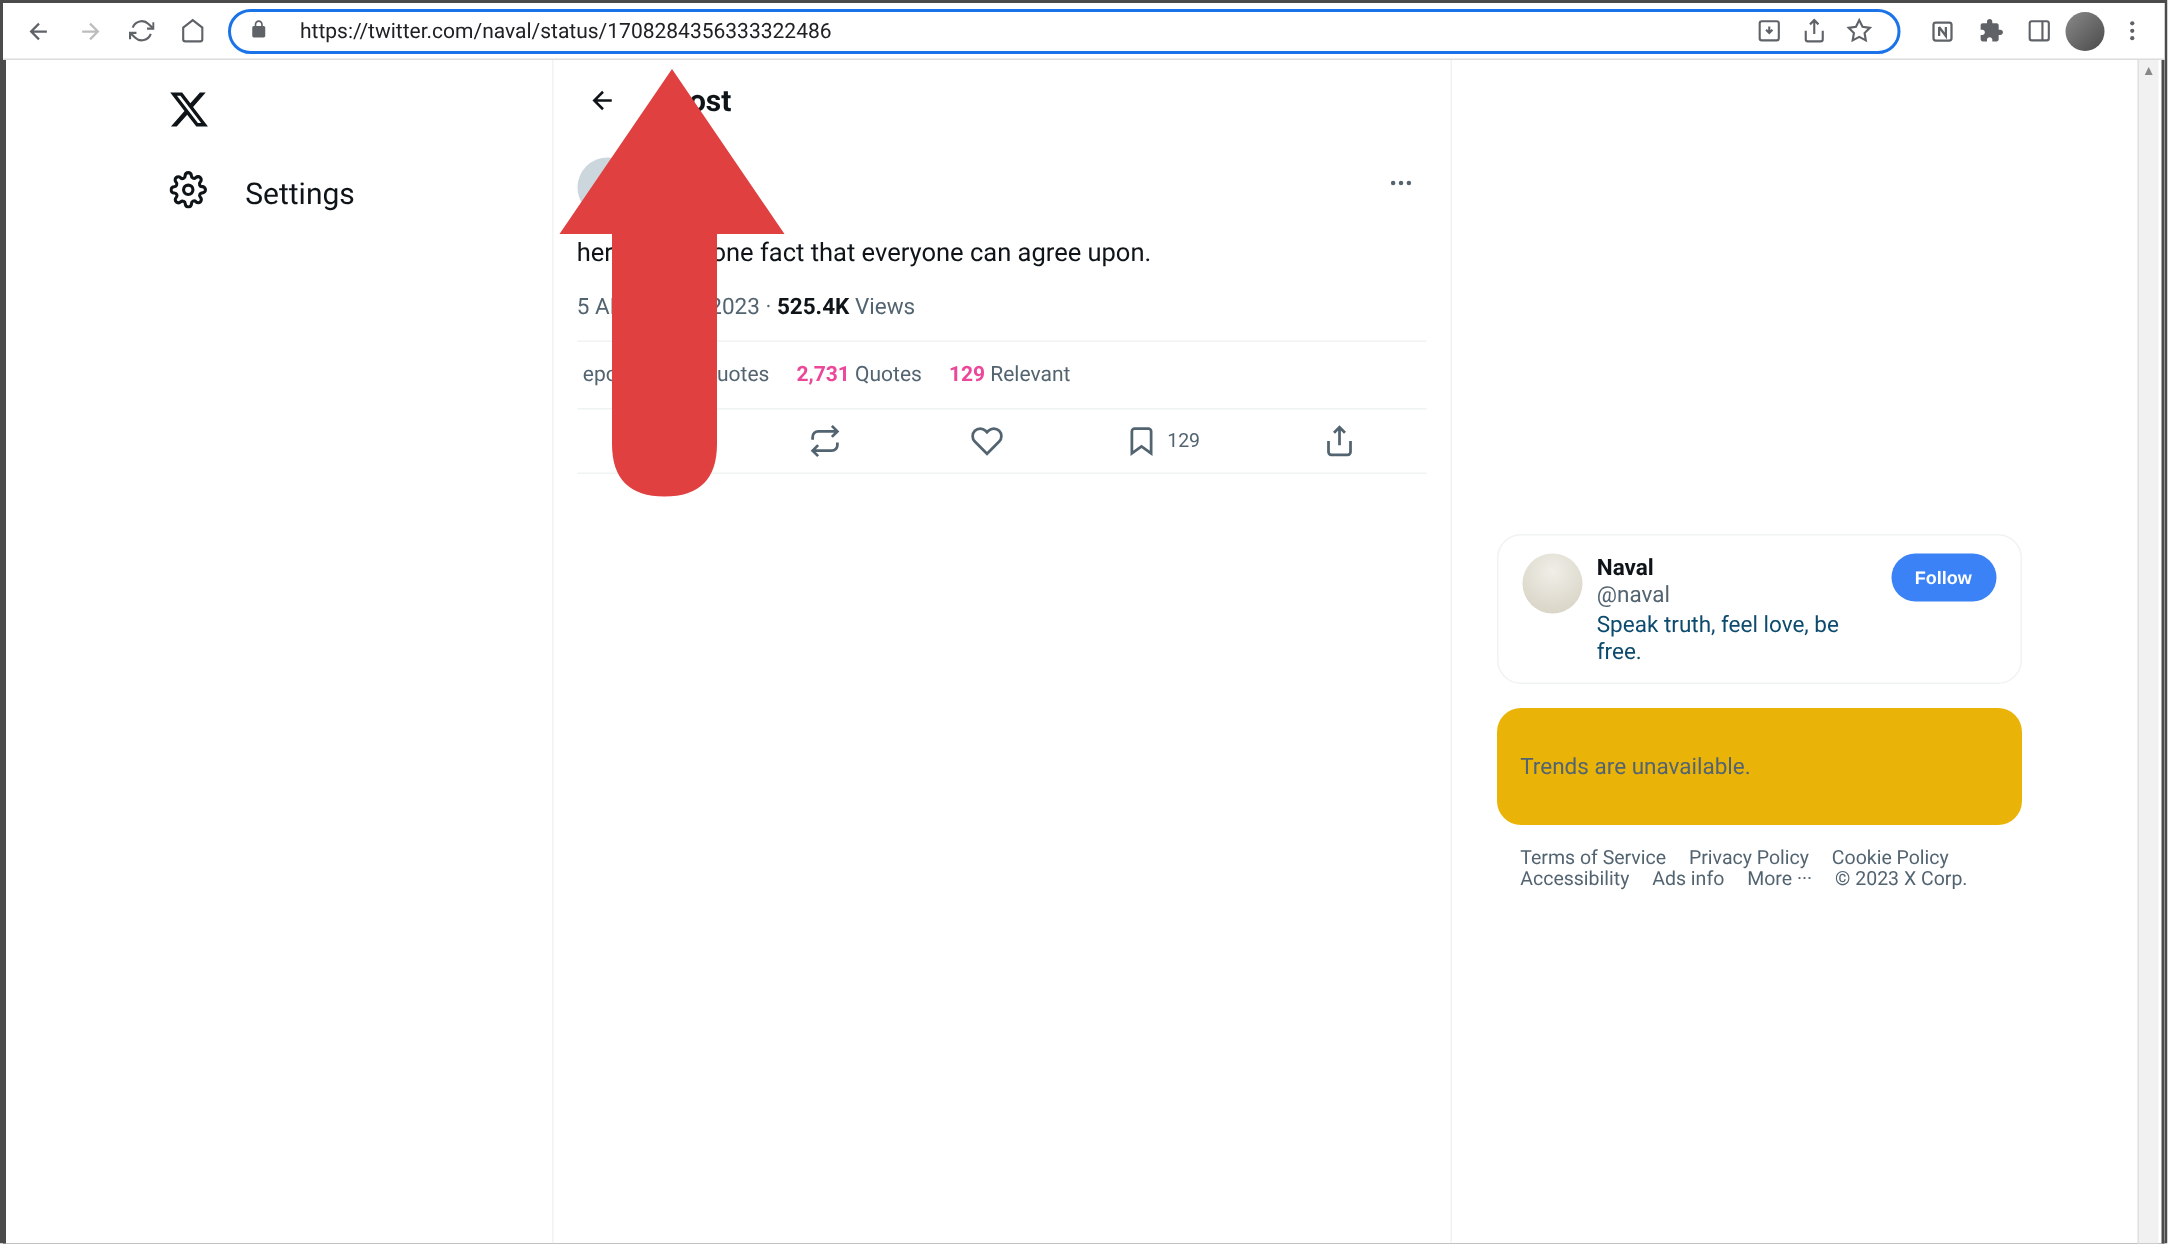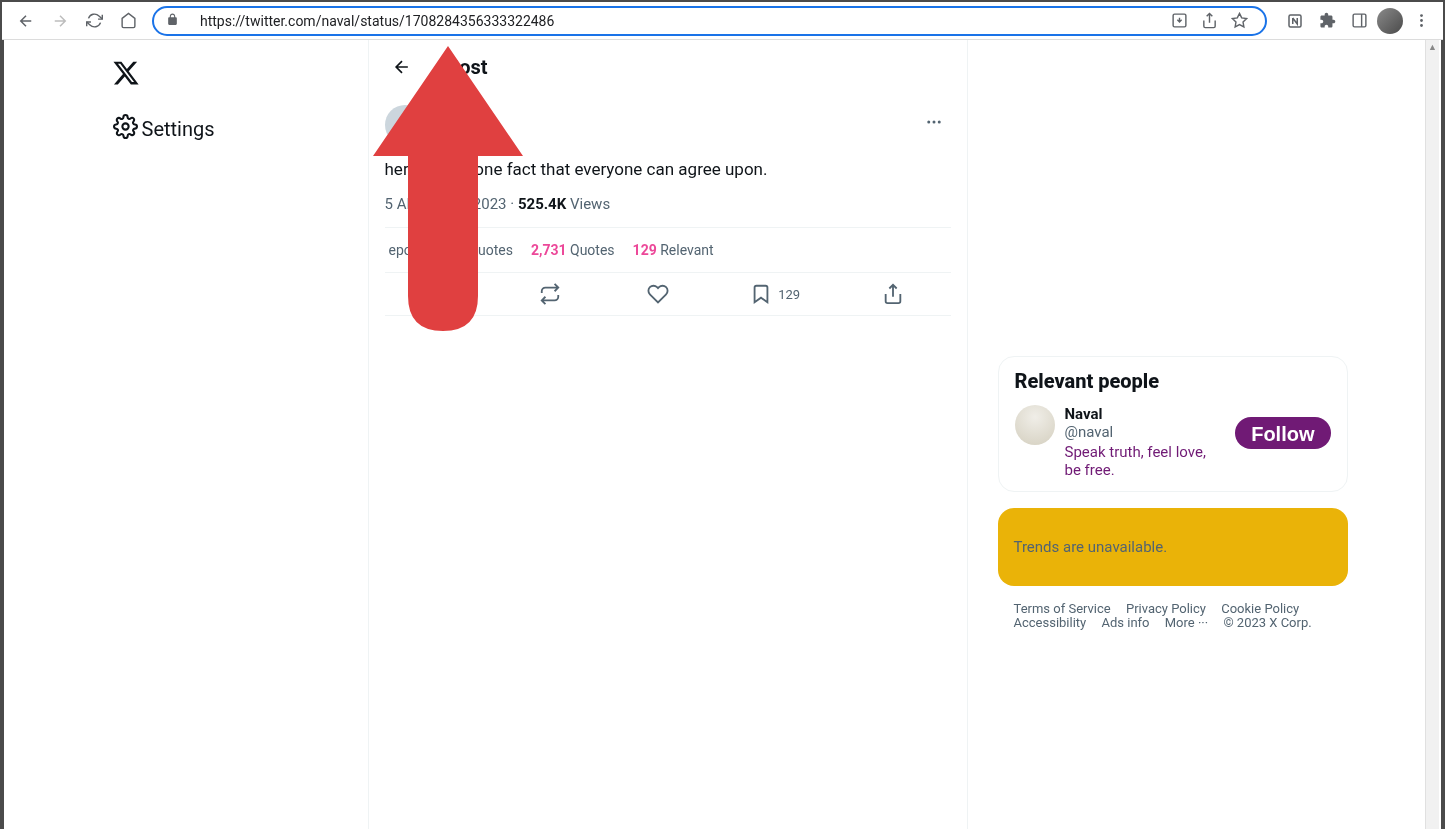--- a/index.html
+++ b/index.html
@@ -22,21 +22,21 @@
     
     
     .viewport { position: relative; height: calc(829px - 38px); background: #fff; border-left: 2px solid #4b4b4b; border-right: 2px solid #4b4b4b; border-bottom: 2px solid #4b4b4b; }
     .page-wrapper { height: 100%; display: flex; justify-content: center; overflow-y: auto; }
     .scrollbar-track { position: absolute; right: 2px; top: 0; width: 14px; height: 100%; background: #f1f1f1; border-left: 1px solid #e0e0e0; }
     .scrollbar-arrow { height: 14px; display: flex; align-items: center; justify-content: center; color: #888; font-size: 9px; }
     
     .page-content { width: 1260px; display: flex; position: relative; }
     .left-sidebar { width: 275px; padding: 8px; }
     .logo-wrap { width: 50px; height: 50px; display: flex; align-items: center; justify-content: center; border-radius: 50%; cursor: pointer; margin-bottom: 4px; }
-    .sidebar-nav-item { display: flex; align-items: center; gap: 4px; padding: 12px; border-radius: 999px; cursor: pointer; }
+    .sidebar-nav-item { display: flex; align-items: center; gap: 26px; padding: 12px; border-radius: 999px; cursor: pointer; }
     .sidebar-nav-label { font-size: 20px; color: #0f1419; }
     
     .main-column { width: 600px; border-left: 1px solid #eff3f4; border-right: 1px solid #eff3f4; min-height: 100%; }
     .main-header { display: flex; align-items: center; gap: 28px; padding: 8px 16px; height: 53px; }
     .back-btn { width: 34px; height: 34px; display: flex; align-items: center; justify-content: center; border-radius: 50%; cursor: pointer; }
     .header-title { font-size: 20px; font-weight: 700; color: #0f1419; }
     
     .tweet-card { padding: 12px 16px; }
     .tweet-header { display: flex; align-items: flex-start; gap: 8px; margin-bottom: 12px; }
     .avatar { width: 40px; height: 40px; border-radius: 50%; background: #ccd6dd; flex-shrink: 0; }
@@ -58,22 +58,22 @@
     .action-count { font-size: 13px; color: #536471; }
     
     .right-sidebar { width: 350px; margin-left: 30px; padding-top: 316px; }
     .rp-card { background: #fff; border: 1px solid #eff3f4; border-radius: 16px; padding: 12px 16px; margin-bottom: 16px; }
     .rp-title { font-size: 20px; font-weight: 800; color: #0f1419; margin-bottom: 12px; }
     .rp-user-row { display: flex; align-items: flex-start; gap: 10px; }
     .rp-avatar { width: 40px; height: 40px; border-radius: 50%; background: radial-gradient(circle at 50% 30%, #f0eee8, #d4cfbf); flex-shrink: 0; }
     .rp-info { flex: 1; }
     .rp-name { font-size: 15px; font-weight: 700; color: #0f1419; }
     .rp-handle { font-size: 15px; color: #536471; }
-    .rp-bio { font-size: 15px; color: #701a75; margin-top: 2px; }
-    .follow-btn { background: #701a75; color: #fff; border: none; border-radius: 999px; padding: 6px 16px; font-size: 20px; font-weight: 700; cursor: pointer; height: 32px; margin-top: 12px; }
+    .rp-bio { font-size: 15px; color: #0c4a6e; margin-top: 2px; }
+    .follow-btn { background: #3b82f6; color: #fff; border: none; border-radius: 999px; padding: 6px 16px; font-size: 12px; font-weight: 700; cursor: pointer; height: 32px; }
     
     .trends-card { background: #eab308; border-radius: 16px; padding: 30px 16px; margin-bottom: 16px; }
     .trends-text { font-size: 15px; color: #536471; }
     
     .footer-links { padding: 0 16px; font-size: 13px; color: #536471; line-height: 14px; }
     .footer-link { color: #536471; text-decoration: none; margin-right: 12px; white-space: nowrap; cursor: pointer; }
     .footer-more-dots { display: inline-block; }
     
     
     .red-arrow { position: absolute; left: 275px; top: 6px; width: 160px; height: 290px; pointer-events: none; z-index: 100; }
@@ -246,21 +246,20 @@
               <svg viewBox="0 0 24 24" fill="none" stroke="currentColor" stroke-width="2">
                     <path d="M4 12v8a2 2 0 002 2h12a2 2 0 002-2v-8M16 6l-4-4-4 4M12 2v13"></path>
                   </svg>
             </div>
           </div>
         </div>
       </div>
 
       <div class="right-sidebar">
         <div class="rp-card">
-          <div class="rp-title">Relevant people</div>
           <div class="rp-user-row">
             <div class="rp-avatar"></div>
             <div class="rp-info">
               <div class="rp-name">Naval</div>
               <div class="rp-handle">@naval</div>
               <div class="rp-bio">Speak truth, feel love, be free.</div>
             </div>
             <button class="follow-btn">Follow</button>
           </div>
         </div>

